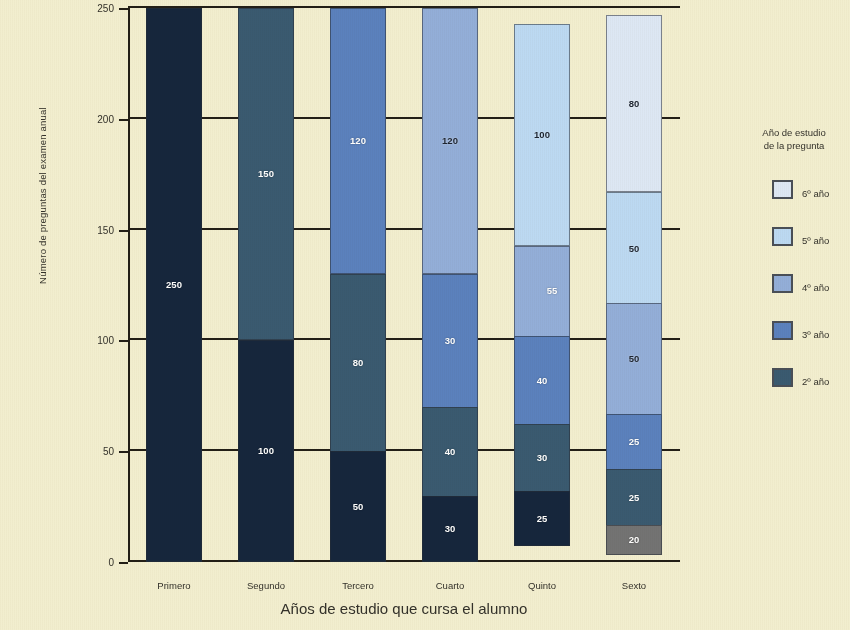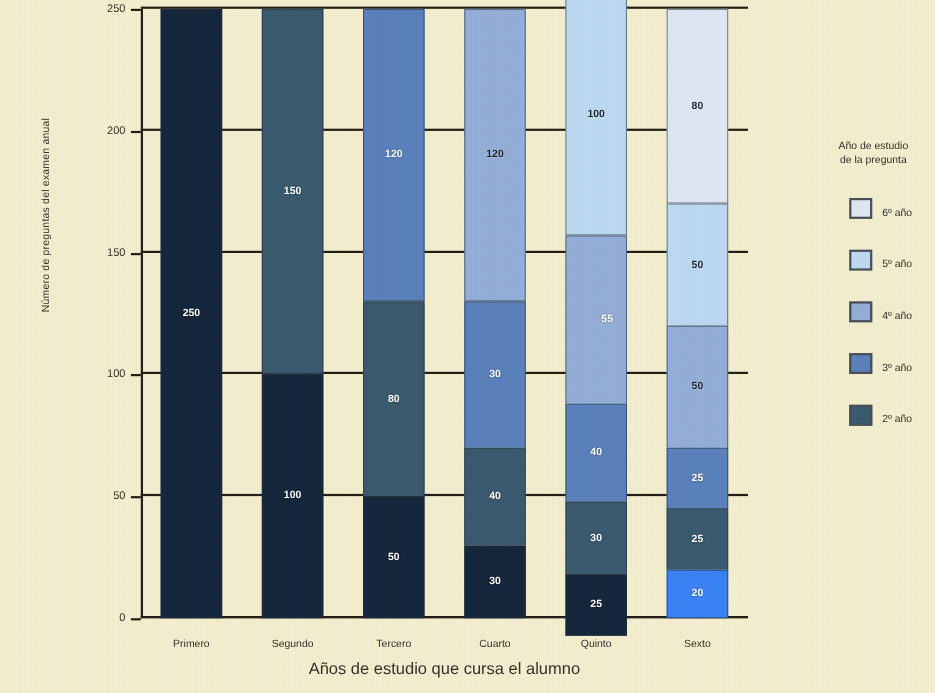--- a/index.html
+++ b/index.html
@@ -249,21 +249,21 @@
               <span class="seg-val light">30</span>
             </div>
           </div>
           <div class="xtick">Cuarto</div>
         </div>
         <div class="bar-slot">
           <div class="bar">
             <div class="seg" style="height: 221.6px; background: rgb(188, 217, 242);">
               <span class="seg-val dark">100</span>
             </div>
-            <div class="seg" style="height: 153px; background: rgb(147, 174, 216); padding-left: 20px;">
+            <div class="seg" style="height: 90px; background: rgb(147, 174, 216); padding-left: 20px;">
               <span class="seg-val light">55</span>
             </div>
             <div class="seg" style="height: 88.64px; background: rgb(91, 129, 189);">
               <span class="seg-val light">40</span>
             </div>
             <div class="seg" style="height: 66.48px; background: rgb(58, 90, 112);">
               <span class="seg-val light">30</span>
             </div>
             <div class="seg" style="height: 55.4px; background: rgb(22, 38, 60); border-bottom: 1px solid rgba(40, 45, 55, 0.55);">
               <span class="seg-val light">25</span>
@@ -281,21 +281,21 @@
             </div>
             <div class="seg" style="height: 110.8px; background: rgb(147, 174, 216);">
               <span class="seg-val dark">50</span>
             </div>
             <div class="seg" style="height: 55.4px; background: rgb(91, 129, 189);">
               <span class="seg-val light">25</span>
             </div>
             <div class="seg" style="height: 55.4px; background: rgb(58, 90, 112);">
               <span class="seg-val light">25</span>
             </div>
-            <div class="seg" style="height: 44px; background: #3b82f6; border-bottom: 1px solid rgba(40, 45, 55, 0.55);">
+            <div class="seg" style="height: 30px; background: #737373; border-bottom: 1px solid rgba(40, 45, 55, 0.55);">
               <span class="seg-val light">20</span>
             </div>
           </div>
           <div class="xtick">Sexto</div>
         </div>
       </div>
   </div>
 
   <div class="xlabel">Años de estudio que cursa el alumno</div>
 

